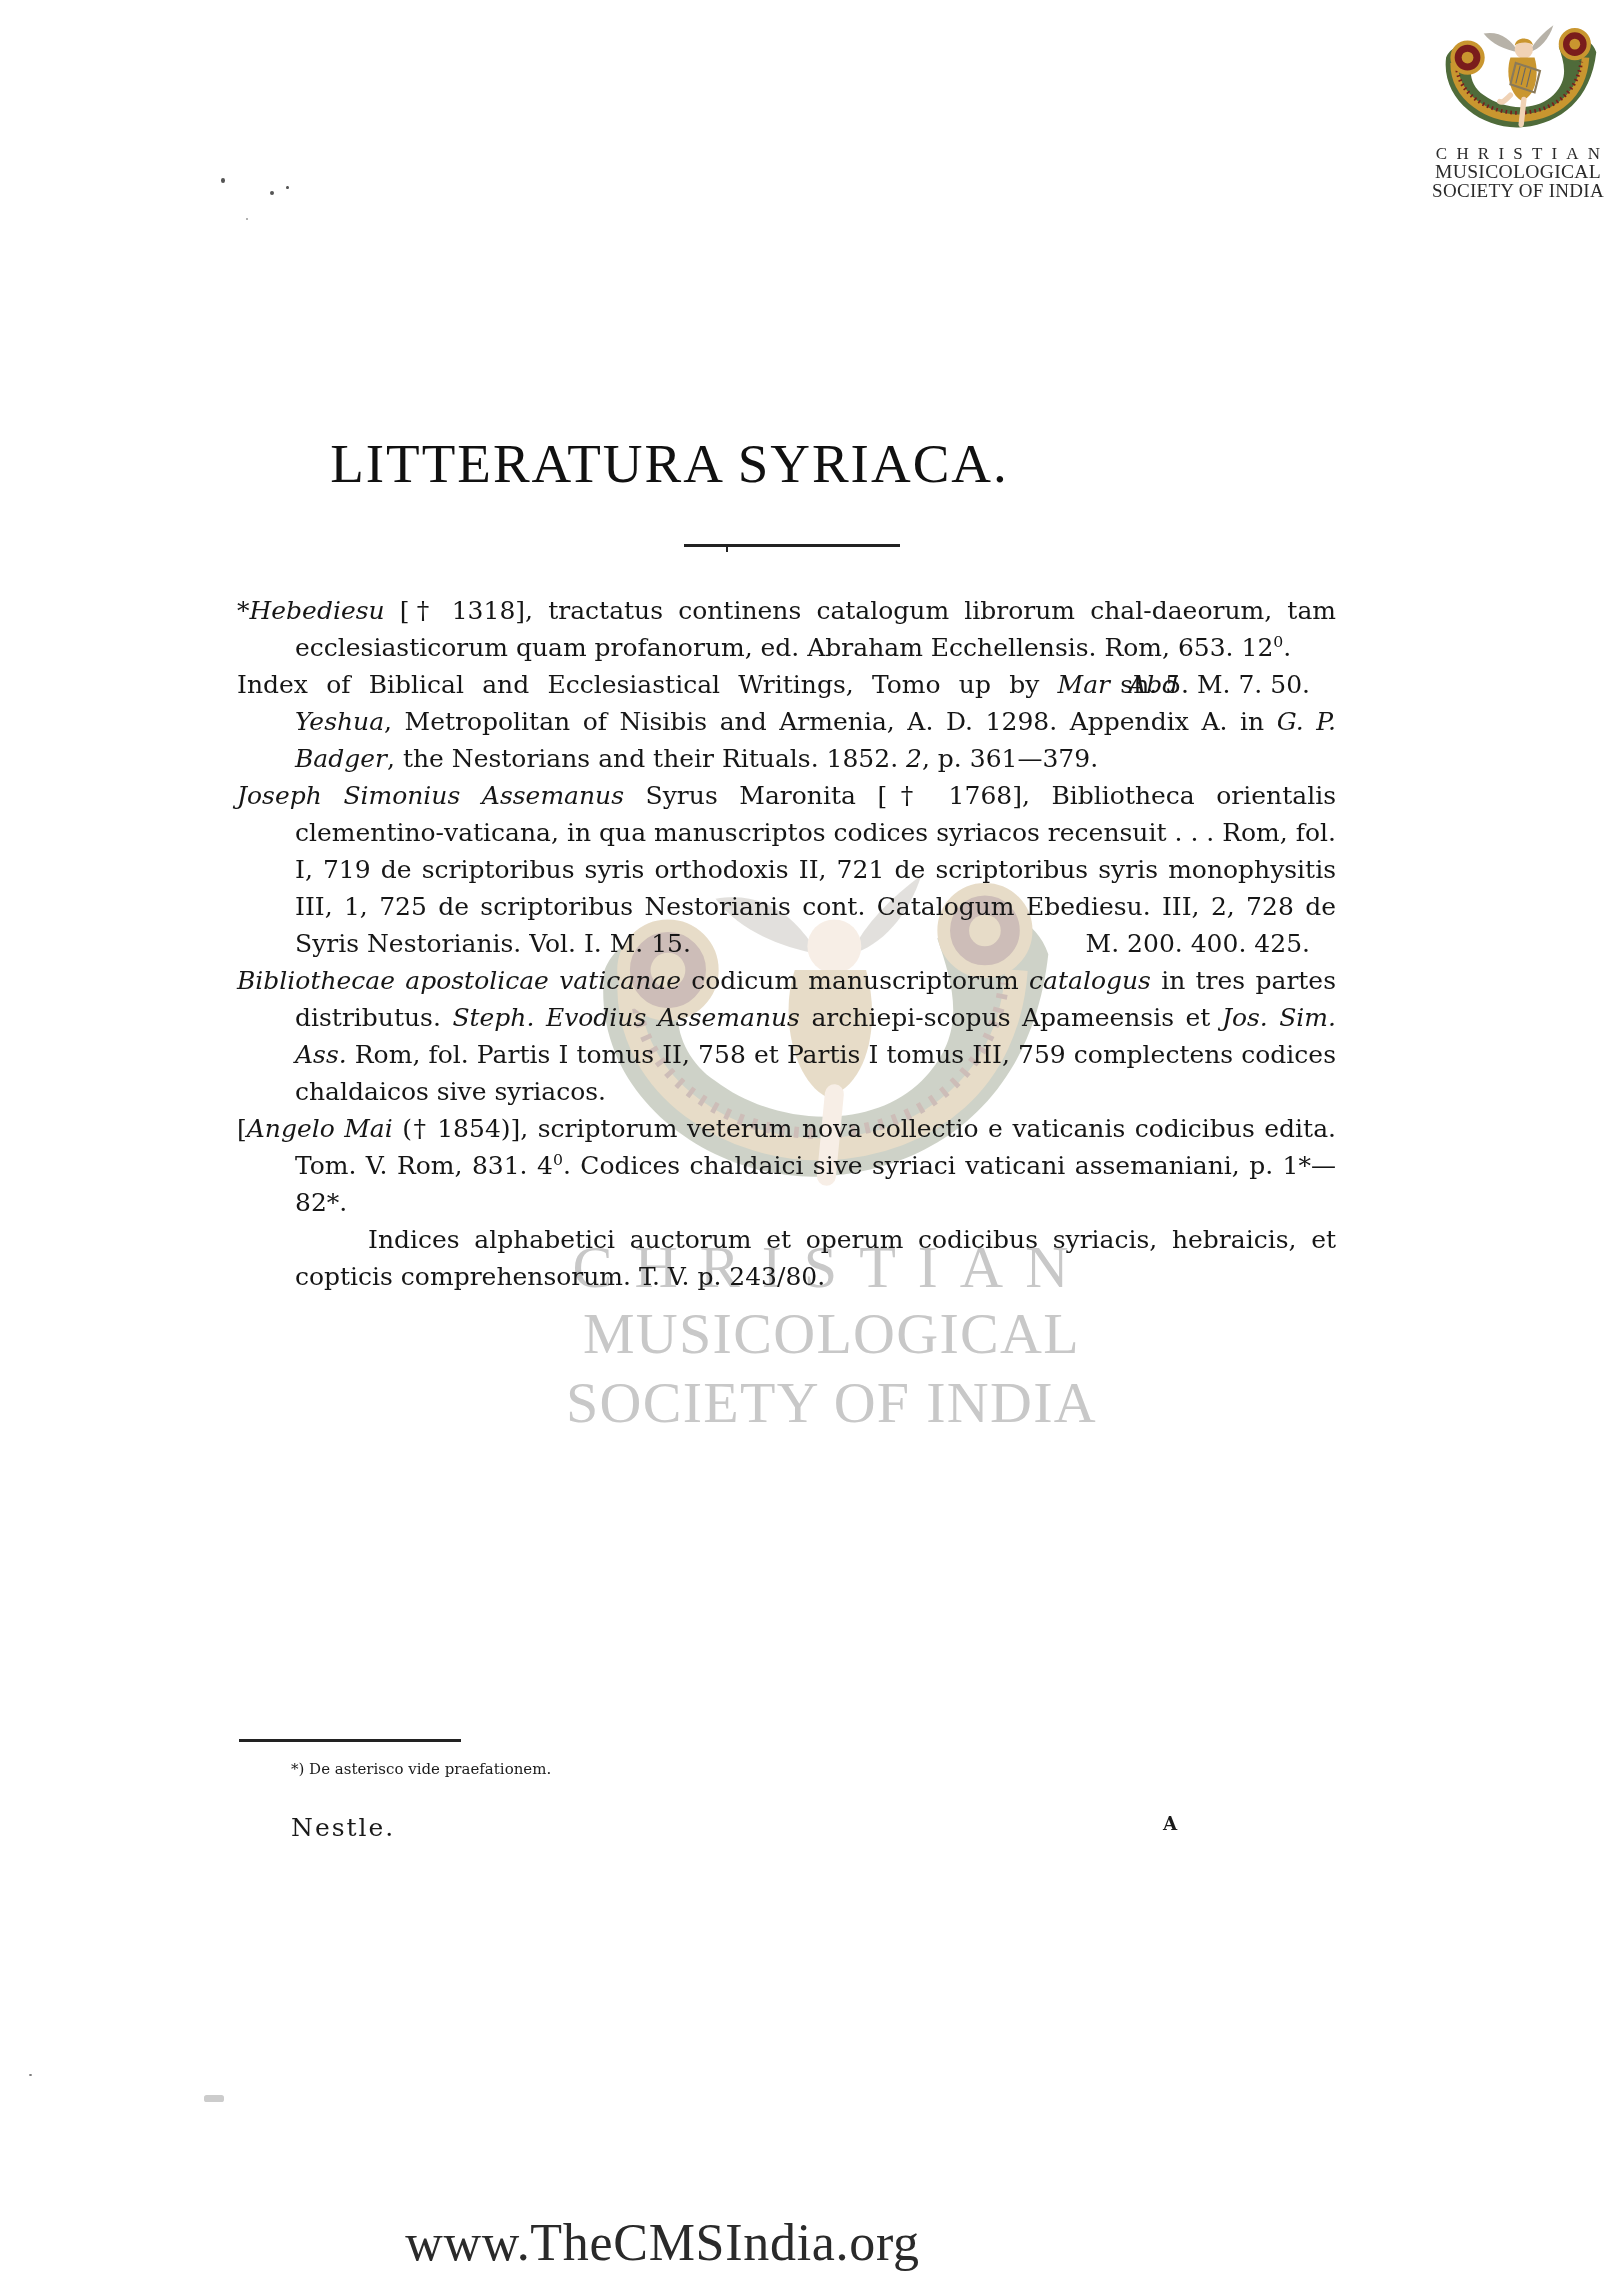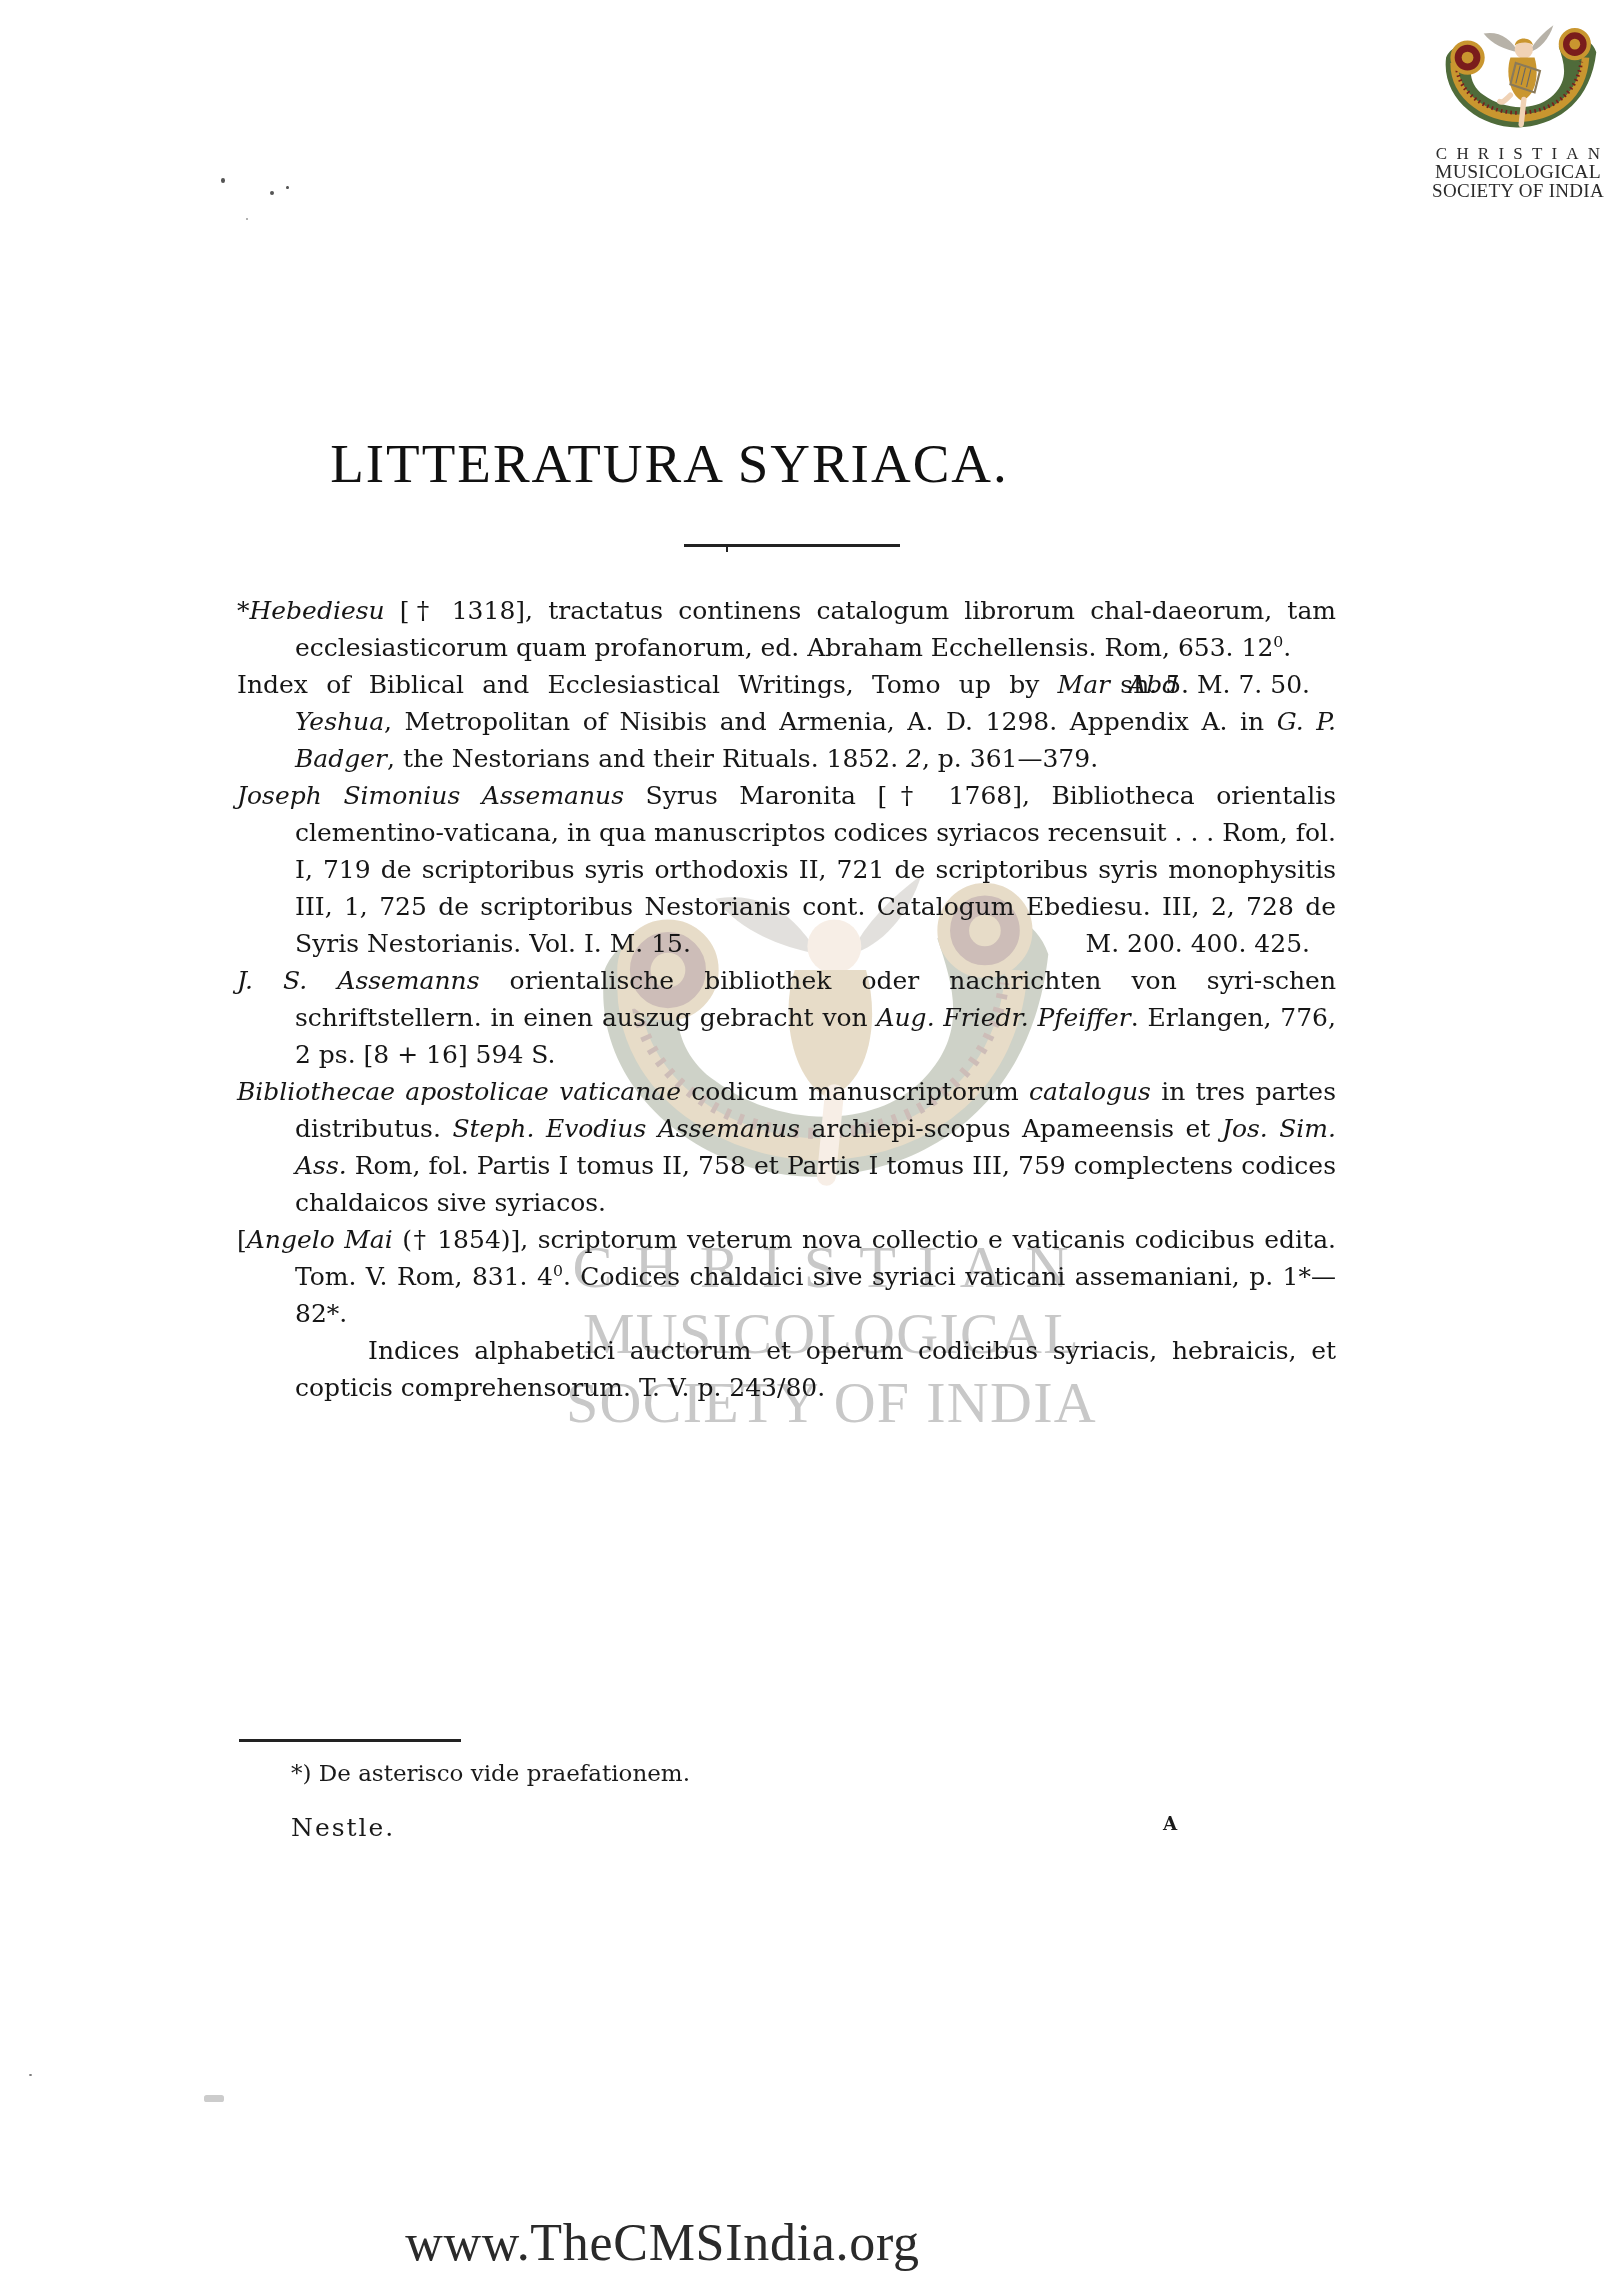--- a/index.html
+++ b/index.html
@@ -38,21 +38,21 @@
   .entry { text-align: justify; text-indent: -58px; padding-left: 58px; margin: 0; position: relative; }
   .entry .price-right { float: right; }
   .sub { text-align: justify; padding-left: 58px; margin: 0; }
   .sub.indent { text-indent: 73px; }
   .sub.price-line { text-align: right; padding-right: 26px; }
   .it { font-style: italic; }
   .sup { font-size: 15.7px; vertical-align: 9.2px; line-height: 0; }
 
   
   .fn-rule { position: absolute; left: 239px; top: 1739px; width: 222px; height: 2.6px; background: #222; }
-  .footnote { position: absolute; left: 291px; top: 1760px; font-size: 23px; color: #1a1a1a; font-family: "DejaVu Serif", serif; }
+  .footnote { position: absolute; left: 291px; top: 1760px; font-size: 15px; color: #1a1a1a; font-family: "DejaVu Serif", serif; }
   .signature { position: absolute; left: 291px; top: 1813px; font-size: 25px; letter-spacing: 2px; color: #1a1a1a; font-family: "DejaVu Serif", serif; }
   .sheet-mark { position: absolute; left: 1163px; top: 1813px; font-size: 18.3px; color: #1a1a1a; font-family: "DejaVu Serif", serif; font-weight: bold; }
 
   
   .website { position: absolute; left: 0; width: 1325px; top: 2213px; text-align: center;
              font-family: "Liberation Serif", serif; font-size: 52px; color: #2a2a2a; letter-spacing: 0.7px; }
 </style>
 </head>
 <body>
 
@@ -121,23 +121,20 @@
 
   <p class="entry">
     <span>Index of Biblical and Ecclesiastical Writings, Tomo up by </span><span class="it">Mar Abd Yeshua</span><span>, Metropolitan of Nisibis and Armenia, A. D. 1298. Appendix A. in </span><span class="it">G. P. Badger</span><span>, the Nestorians and their Rituals. 1852. </span><span class="it">2</span><span>, p. 361—379.</span>
   </p>
 
   <p class="entry">
     <span class="it">Joseph Simonius Assemanus</span><span> Syrus Maronita [† 1768], Bibliotheca orientalis clementino-vaticana, in qua manuscriptos codices syriacos recensuit . . . Rom, fol. I, 719 de scriptoribus syris orthodoxis II, 721 de scriptoribus syris monophysitis III, 1, 725 de scriptoribus Nestorianis cont. Catalogum Ebediesu. III, 2, 728 de Syris Nestorianis. Vol. I. M. 15.</span>
     <span class="price-right" style="margin-right:26px;">M. 200.  400.  425.</span>
   </p>
 
-  <p class="entry">
-    <span class="it">J. S. Assemanns</span><span> orientalische bibliothek oder nachrichten von syri-schen schriftstellern. in einen auszug gebracht von </span><span class="it">Aug. Friedr. Pfeiffer</span><span>. Erlangen, 776, 2 ps. [8 + 16] 594 S.</span>
-  </p>
 
   <p class="entry">
     <span class="it">Bibliothecae apostolicae vaticanae</span><span> codicum manuscriptorum </span><span class="it">catalogus</span><span> in tres partes distributus. </span><span class="it">Steph. Evodius Assemanus</span><span> archiepi-scopus Apameensis et </span><span class="it">Jos. Sim. Ass.</span><span> Rom, fol. Partis I tomus II, 758 et Partis I tomus III, 759 complectens codices chaldaicos sive syriacos.</span>
   </p>
 
   <p class="entry">
     <span>[</span><span class="it">Angelo Mai</span><span> († 1854)], scriptorum veterum nova collectio e vaticanis codicibus edita. Tom. V. Rom, 831. 4</span><span class="sup">0</span><span>. Codices chaldaici sive syriaci vaticani assemaniani, p. 1*—82*.</span>
   </p>
   <p class="sub indent">Indices alphabetici auctorum et operum codicibus syriacis, hebraicis, et copticis comprehensorum. T. V. p. 243/80.</p>
 </div>

